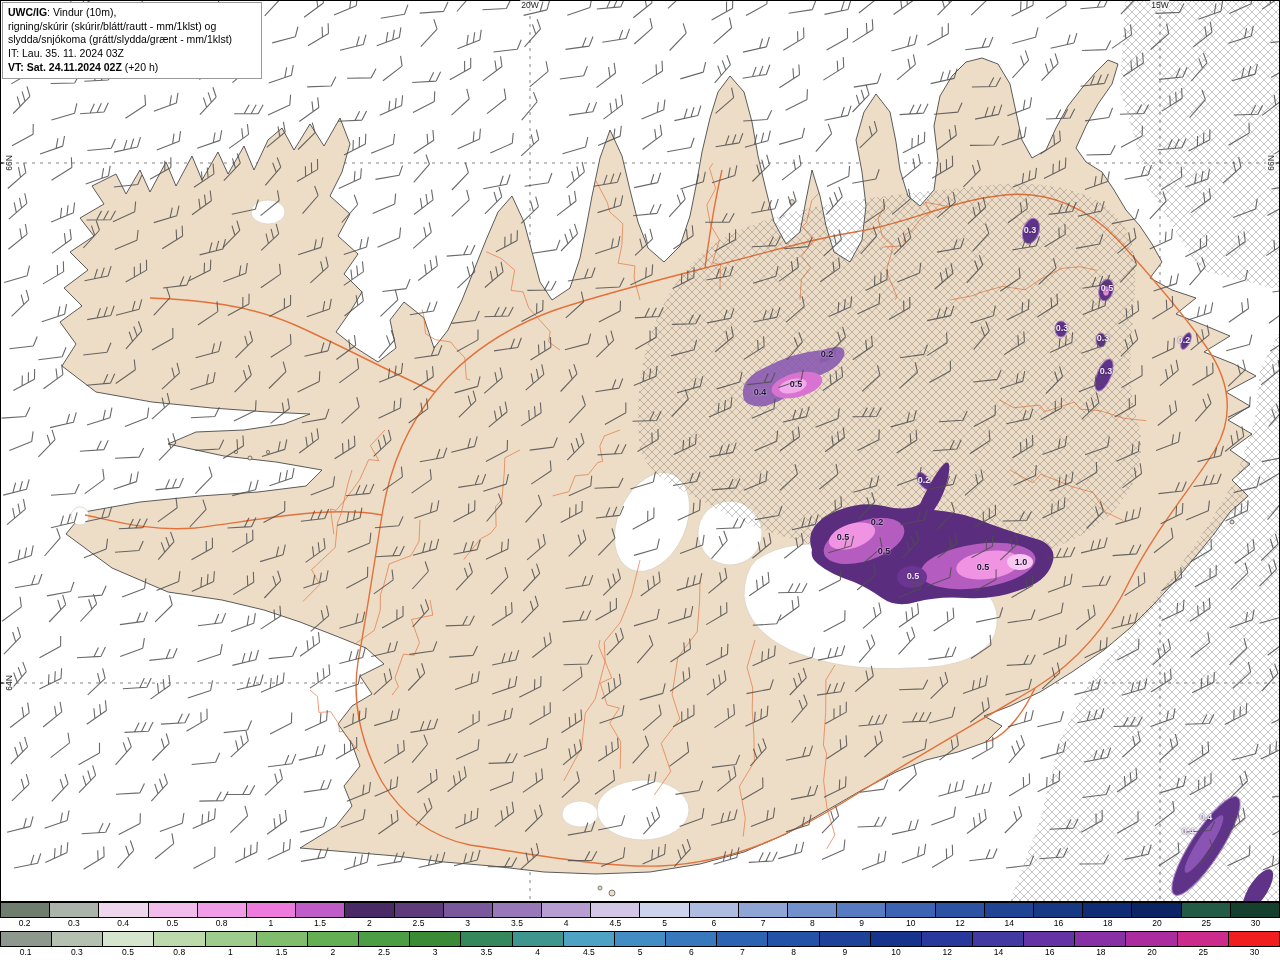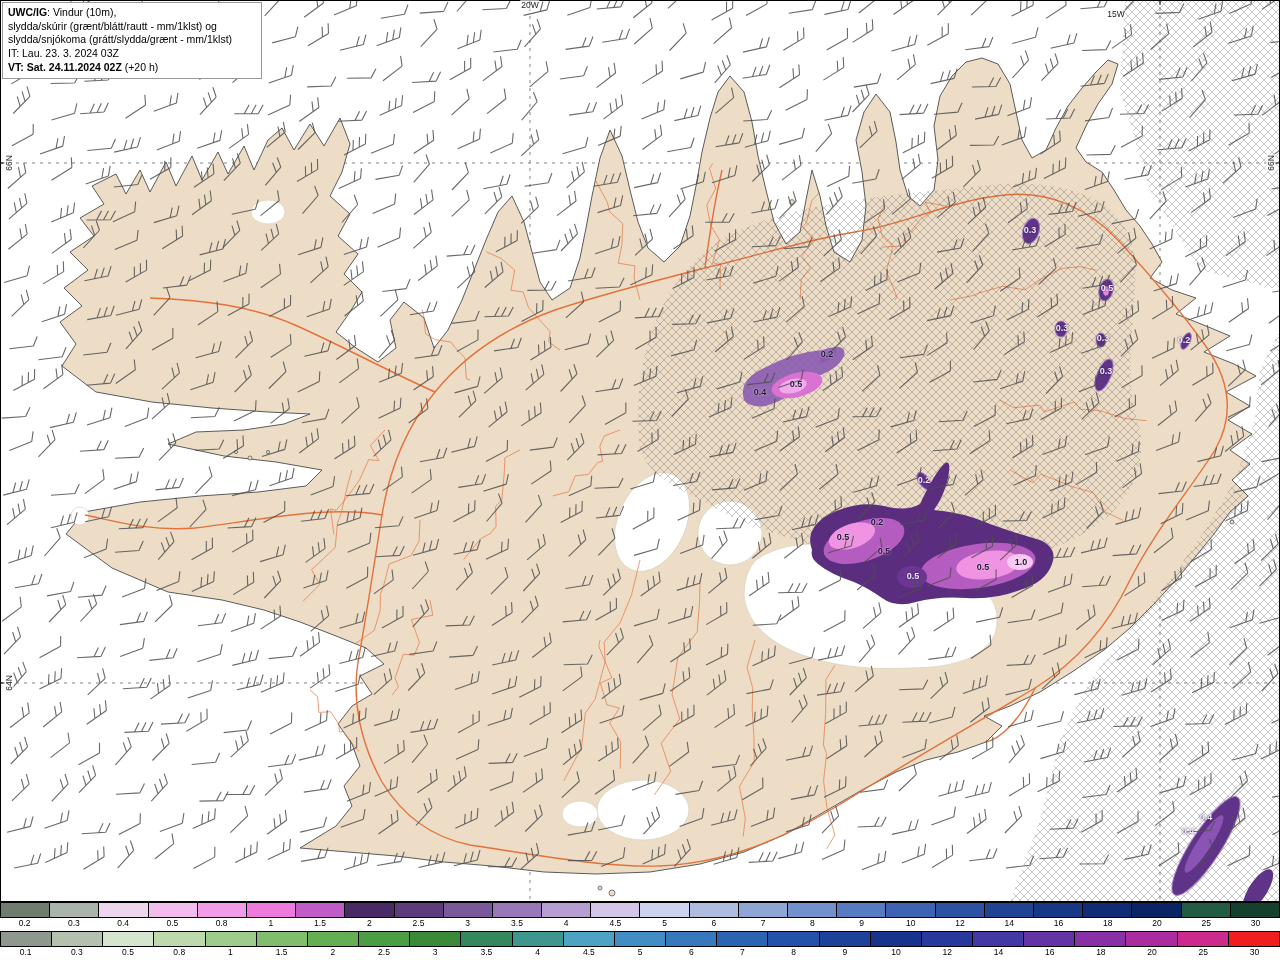--- a/index.html
+++ b/index.html
@@ -2877,21 +2877,21 @@
         <line x1="1160" y1="0" x2="1160" y2="5"></line>
       <line x1="0" y1="163" x2="5" y2="163"></line>
         <line x1="0" y1="683" x2="5" y2="683"></line>
       <line x1="1275" y1="163" x2="1280" y2="163"></line>
     </g>
     <rect x="0.5" y="0.5" width="1279" height="901" fill="none" stroke="#000"></rect>
   </svg>
 
   <div id="coord-overlay">
       <div class="coord coord-top" style="left: 530px;">20W</div>
-      <div class="coord coord-top" style="left: 1116px; margin-top: 9px;">15W</div>
+      <div class="coord coord-top" style="left: 1160px;">15W</div>
       <div class="coord coord-left" style="top: 163px;">66N</div>
       <div class="coord coord-left" style="top: 683px;">64N</div>
       <div class="coord coord-right" style="top: 163px;">66N</div>
     </div>
   <div id="precip-overlay">
       <div class="pl light" style="left: 1030px; top: 230px;">0.3</div>
       <div class="pl light" style="left: 1107px; top: 288px;">0.5</div>
       <div class="pl light" style="left: 1062px; top: 328px;">0.3</div>
       <div class="pl light" style="left: 1103px; top: 338px;">0.3</div>
       <div class="pl light" style="left: 1184px; top: 340px;">0.2</div>
@@ -2905,23 +2905,23 @@
       <div class="pl" style="left: 884px; top: 551px;">0.5</div>
       <div class="pl light" style="left: 913px; top: 576px;">0.5</div>
       <div class="pl" style="left: 983px; top: 567px;">0.5</div>
       <div class="pl" style="left: 1021px; top: 562px;">1.0</div>
       <div class="pl light" style="left: 1206px; top: 817px;">0.4</div>
       <div class="pl light" style="left: 1188px; top: 831px;">0.4</div>
     </div>
 
   <div id="title-box">
     <div><span class="b">UWC/IG</span><span>: Vindur (10m),</span></div>
-    <div>slydda/skúrir (grænt/blátt/rautt - mm/1klst) og</div>
+    <div>rigning/skúrir (skúrir/blátt/rautt - mm/1klst) og</div>
     <div>slydda/snjókoma (grátt/slydda/grænt - mm/1klst)</div>
-    <div><span>IT:</span><span> Lau. 23. 3. 2024 03Z</span></div>
+    <div><span>IT:</span><span> Lau. 35. 11. 2024 03Z</span></div>
     <div><span class="b">VT:</span><span class="b"> Sat. 24.11.2024 02Z</span><span> (+20 h)</span></div>
   </div>
 
   <div id="legend">
       <div class="legend-row">
         <div class="swatch-strip">
           <div class="sw" style="background: rgb(111, 125, 111);"></div>
           <div class="sw" style="background: rgb(170, 180, 170);"></div>
           <div class="sw" style="background: rgb(238, 214, 236);"></div>
           <div class="sw" style="background: rgb(242, 188, 236);"></div>

